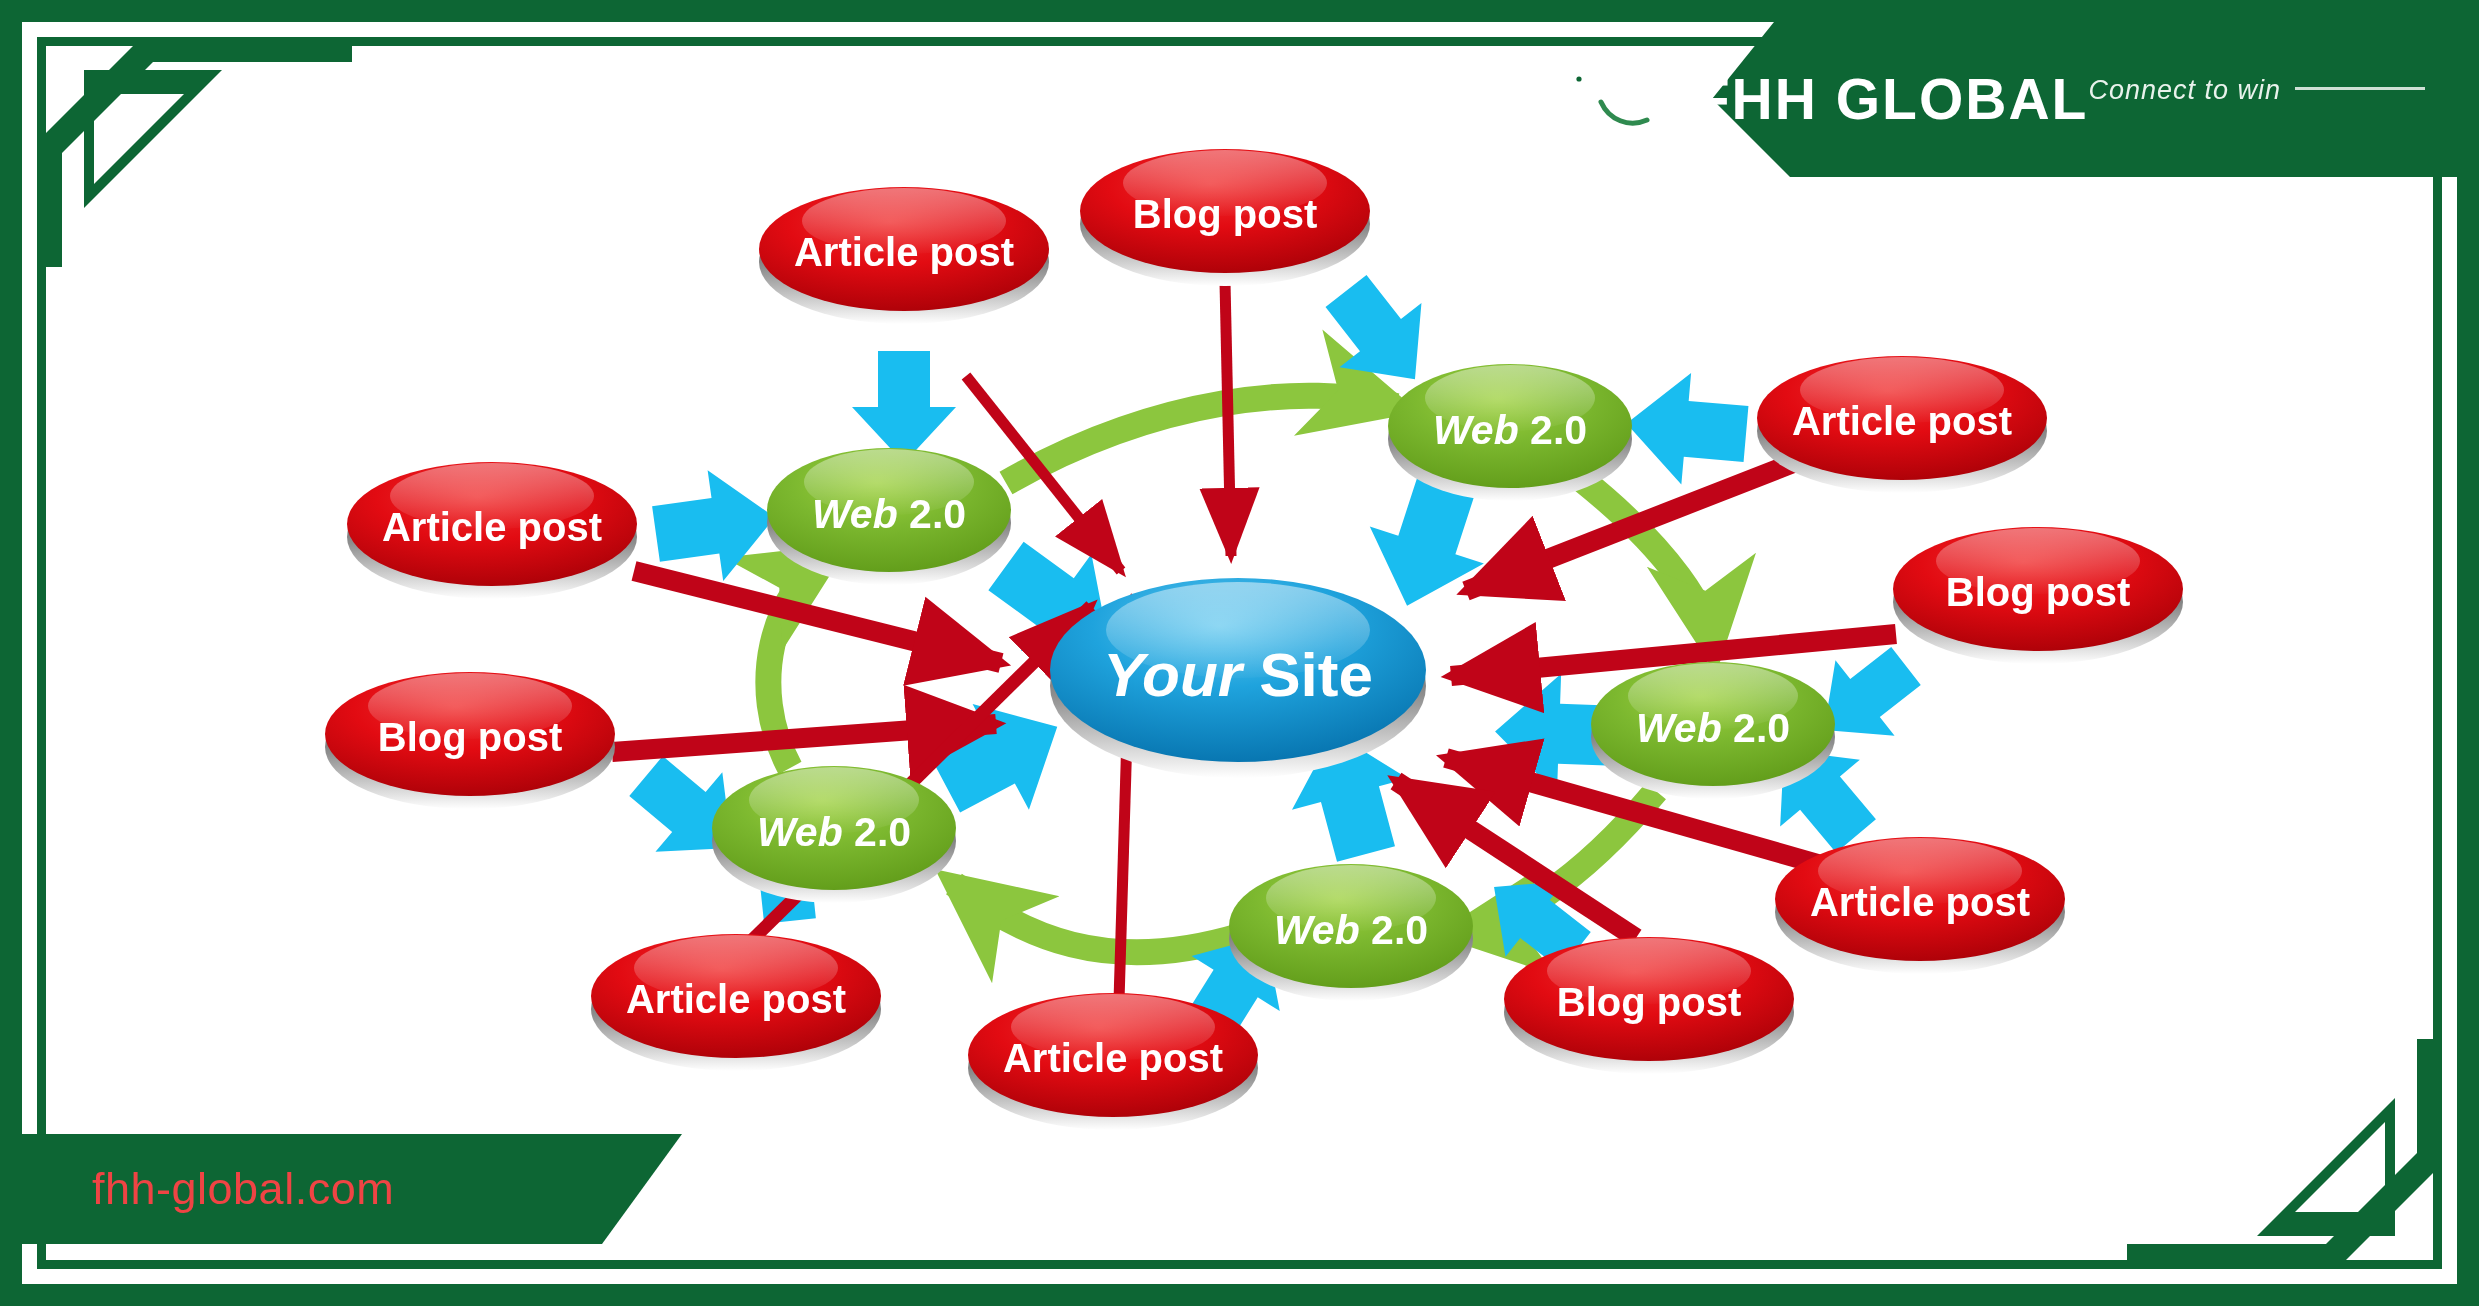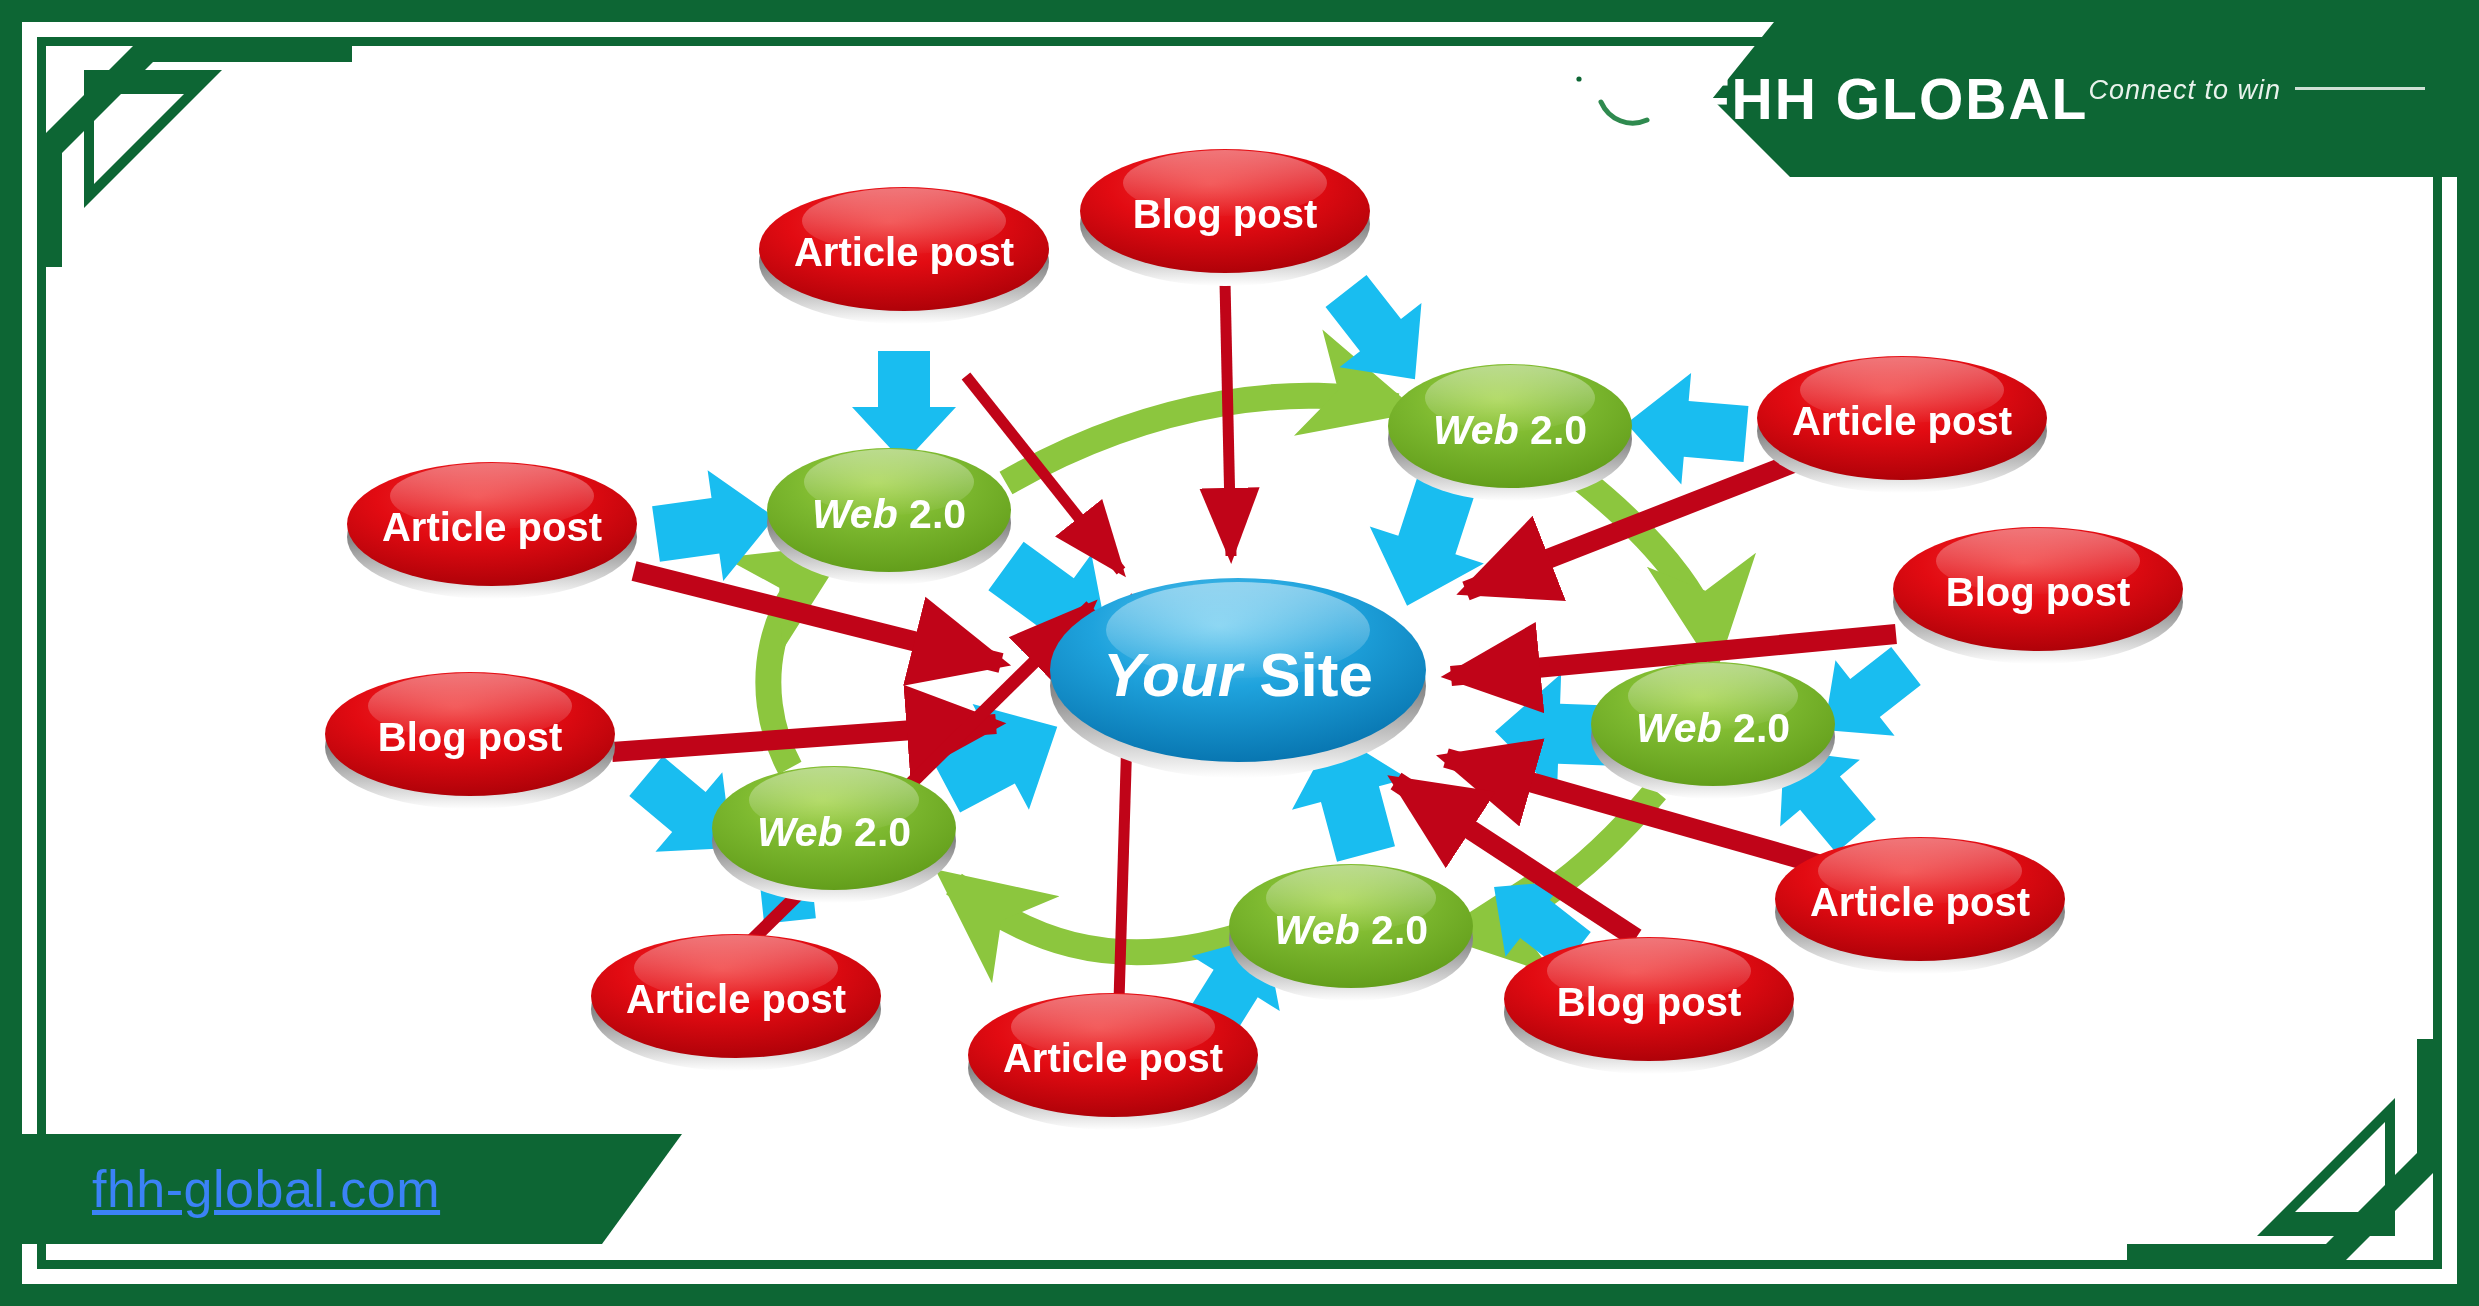--- a/index.html
+++ b/index.html
@@ -67,24 +67,23 @@
 
   
   .url-banner{
     position:absolute;left:22px;bottom:62px;width:660px;height:110px;
     pointer-events:none;
   }
   .url-banner svg{display:block;}
   .url-text{
     position:absolute;left:70px;top:0;height:110px;
     display:flex;align-items:center;
-    color:#3b82f6;font-size:52px;letter-spacing:0.5px;
+    color:#ef4444;font-size:45px;letter-spacing:0.5px;
     font-family:"Liberation Sans", sans-serif;
     white-space:nowrap;
-    text-decoration:underline;
   }
 
   
   #diagram{
     position:absolute;left:46px;top:46px;
     width:2387px;height:1214px;
   }
   #diagram svg{display:block;width:100%;height:100%;}
 
   .node-label{

